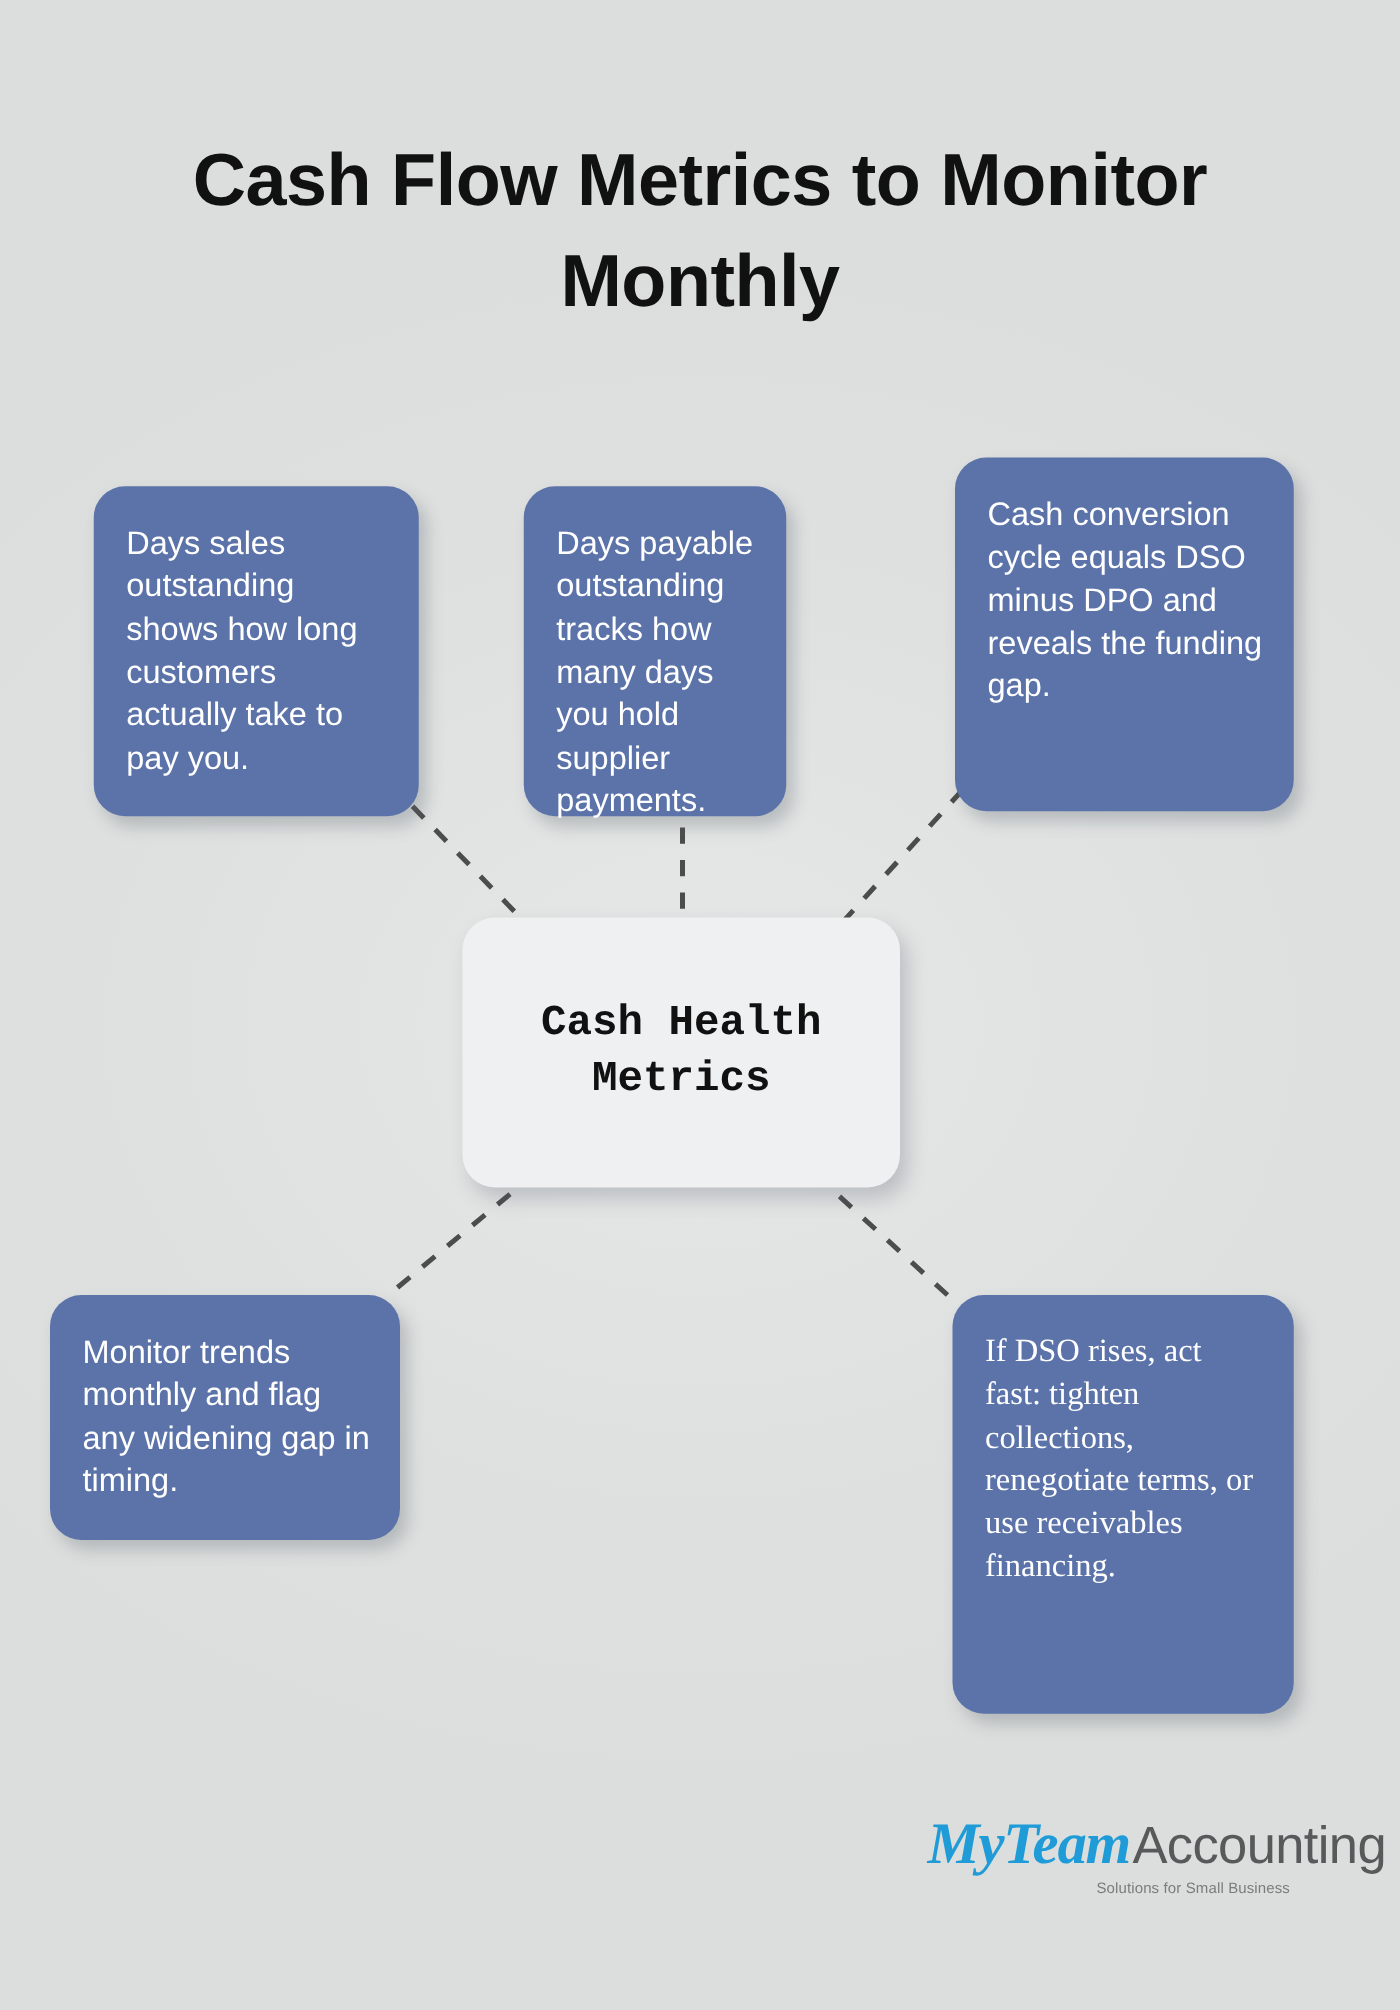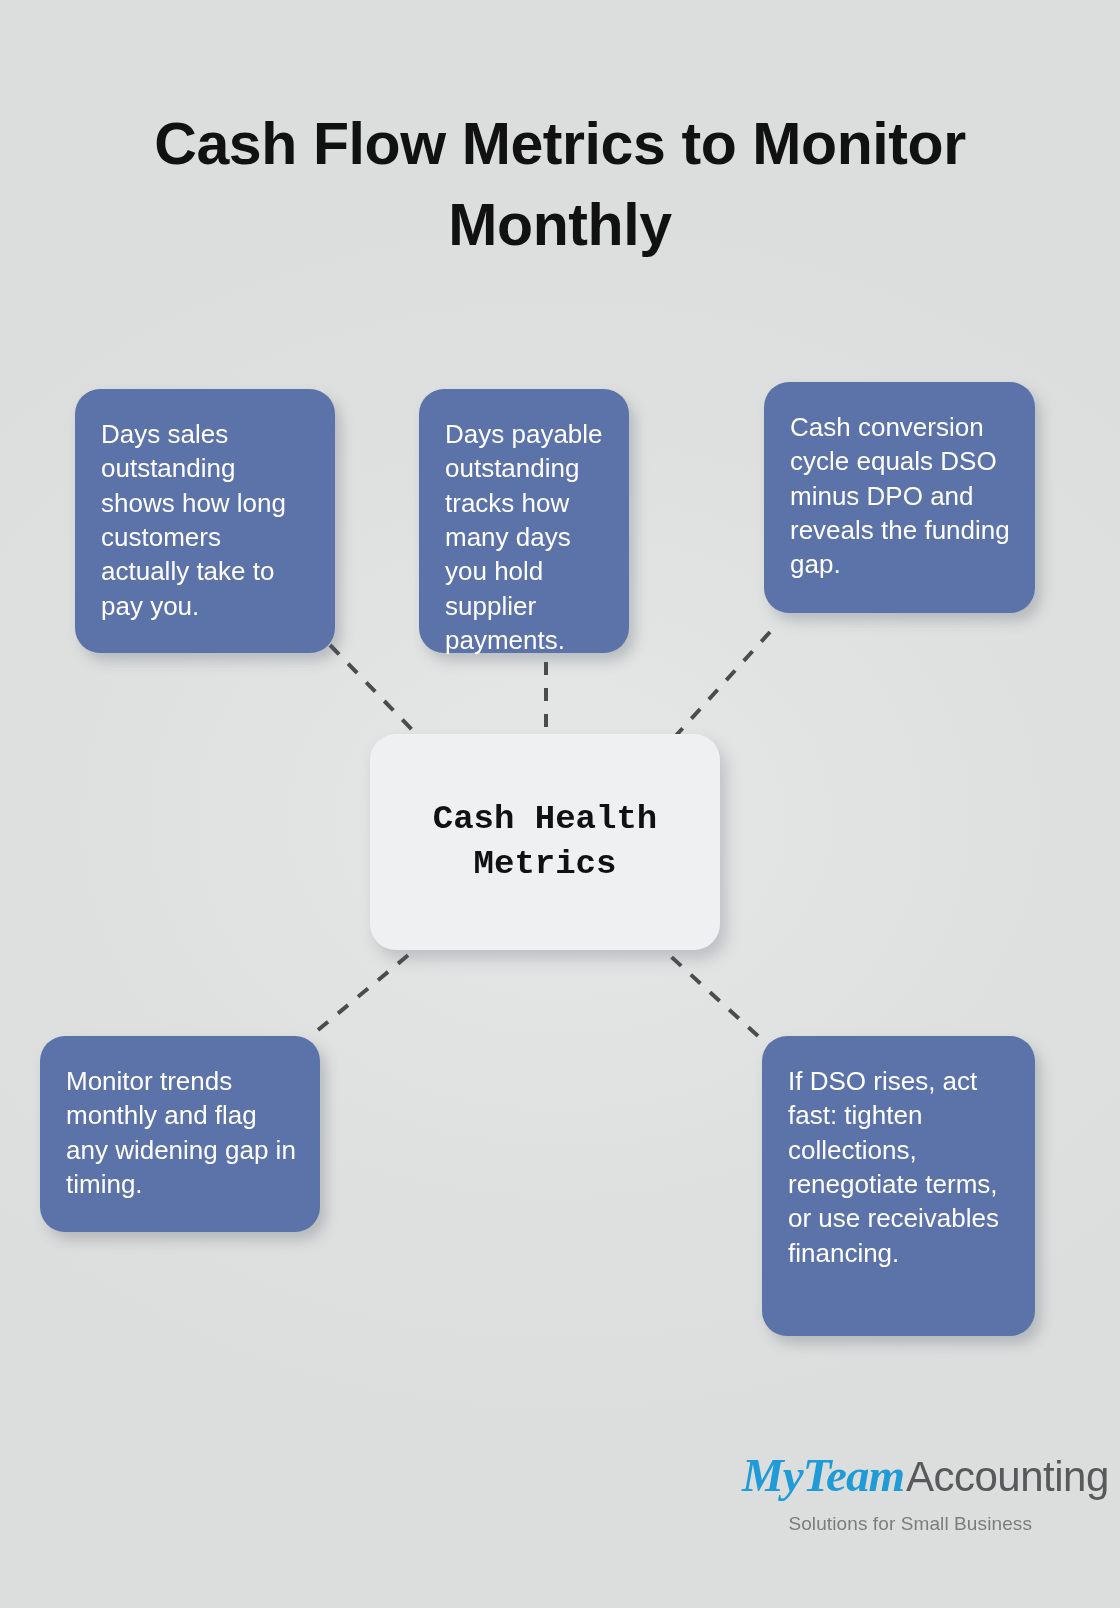--- a/index.html
+++ b/index.html
@@ -63,23 +63,23 @@
     font-size: 26px;
     line-height: 1.32;
     box-shadow: 6px 8px 13px rgba(90,98,110,0.30);
   }
   .node .node-text {
     display: block;
   }
 
   .node-a { left: 75px;  top: 389px;  width: 260px; height: 264px; }
   .node-b { left: 419px; top: 389px;  width: 210px; height: 264px; }
-  .node-c { left: 764px; top: 382px;  width: 271px; height: 231px; }
+  .node-c { left: 764px; top: 366px;  width: 271px; height: 283px; }
   .node-d { left: 40px;  top: 1036px; width: 280px; height: 196px; }
-  .node-e { left: 762px; top: 1036px; width: 273px; height: 300px; }
+  .node-e { left: 762px; top: 1036px; width: 273px; height: 335px; font-family: Liberation Serif, serif; }
 
   
   .center-node {
     position: absolute;
     left: 370px;
     top: 734px;
     width: 350px;
     height: 216px;
     box-sizing: border-box;
     border-radius: 26px;
@@ -124,23 +124,23 @@
     font-family: "Liberation Sans", sans-serif;
     font-size: 42px;
     color: #58595b;
     letter-spacing: -0.5px;
     margin-left: 2px;
   }
   .logo-tagline {
     display: block;
     text-align: right;
     font-family: "Liberation Sans", sans-serif;
-    font-size: 19px;
+    font-size: 12px;
     color: #7b7c7e;
-    margin-top: 14px;
+    margin-top: 4px;
     letter-spacing: 0.1px;
     white-space: nowrap;
   }
 </style>
 </head>
 <body>
 
 <div id="canvas">
 
   <div class="title">Cash Flow Metrics to Monitor Monthly</div>

